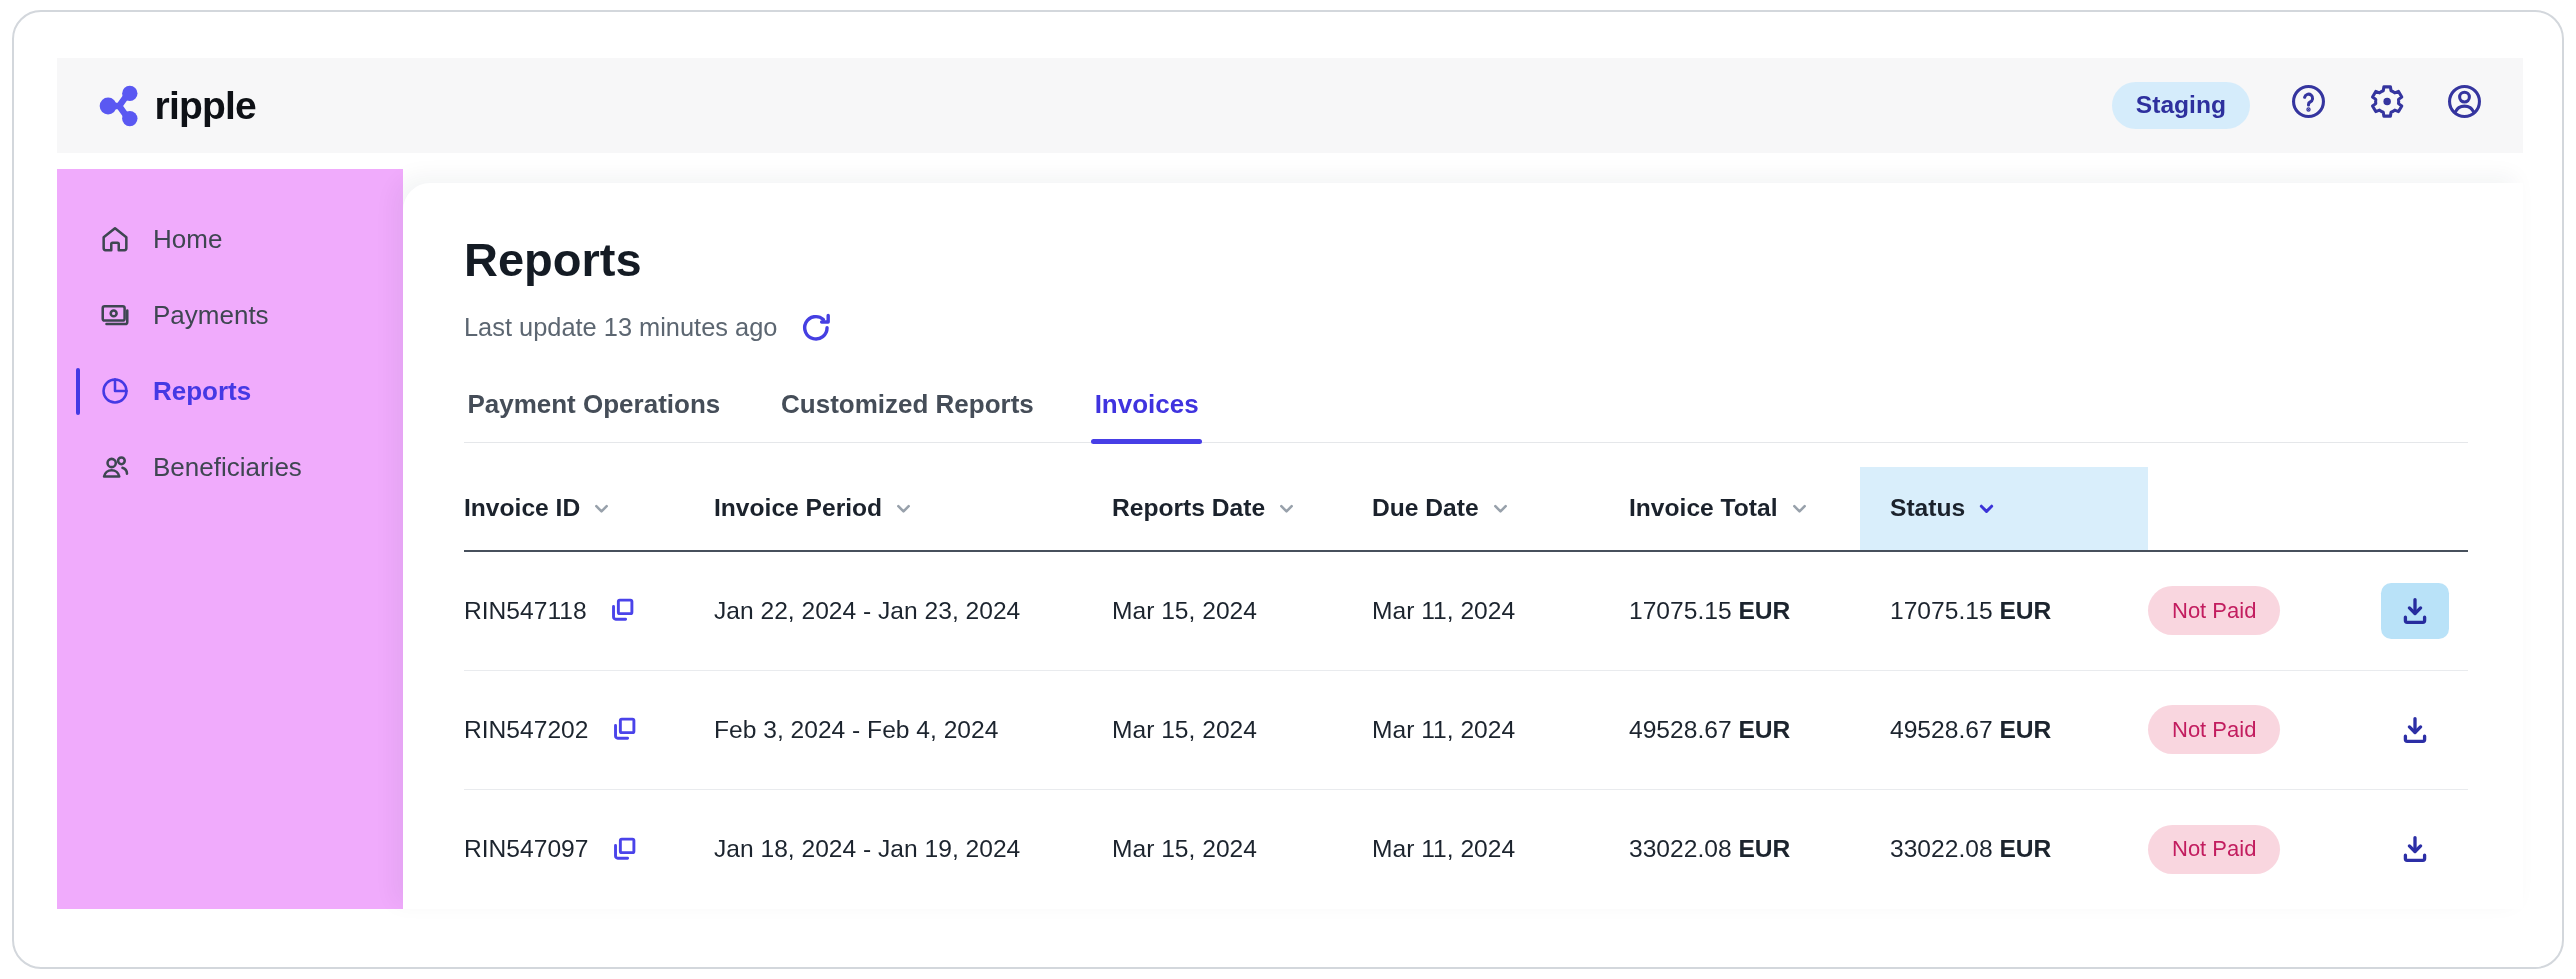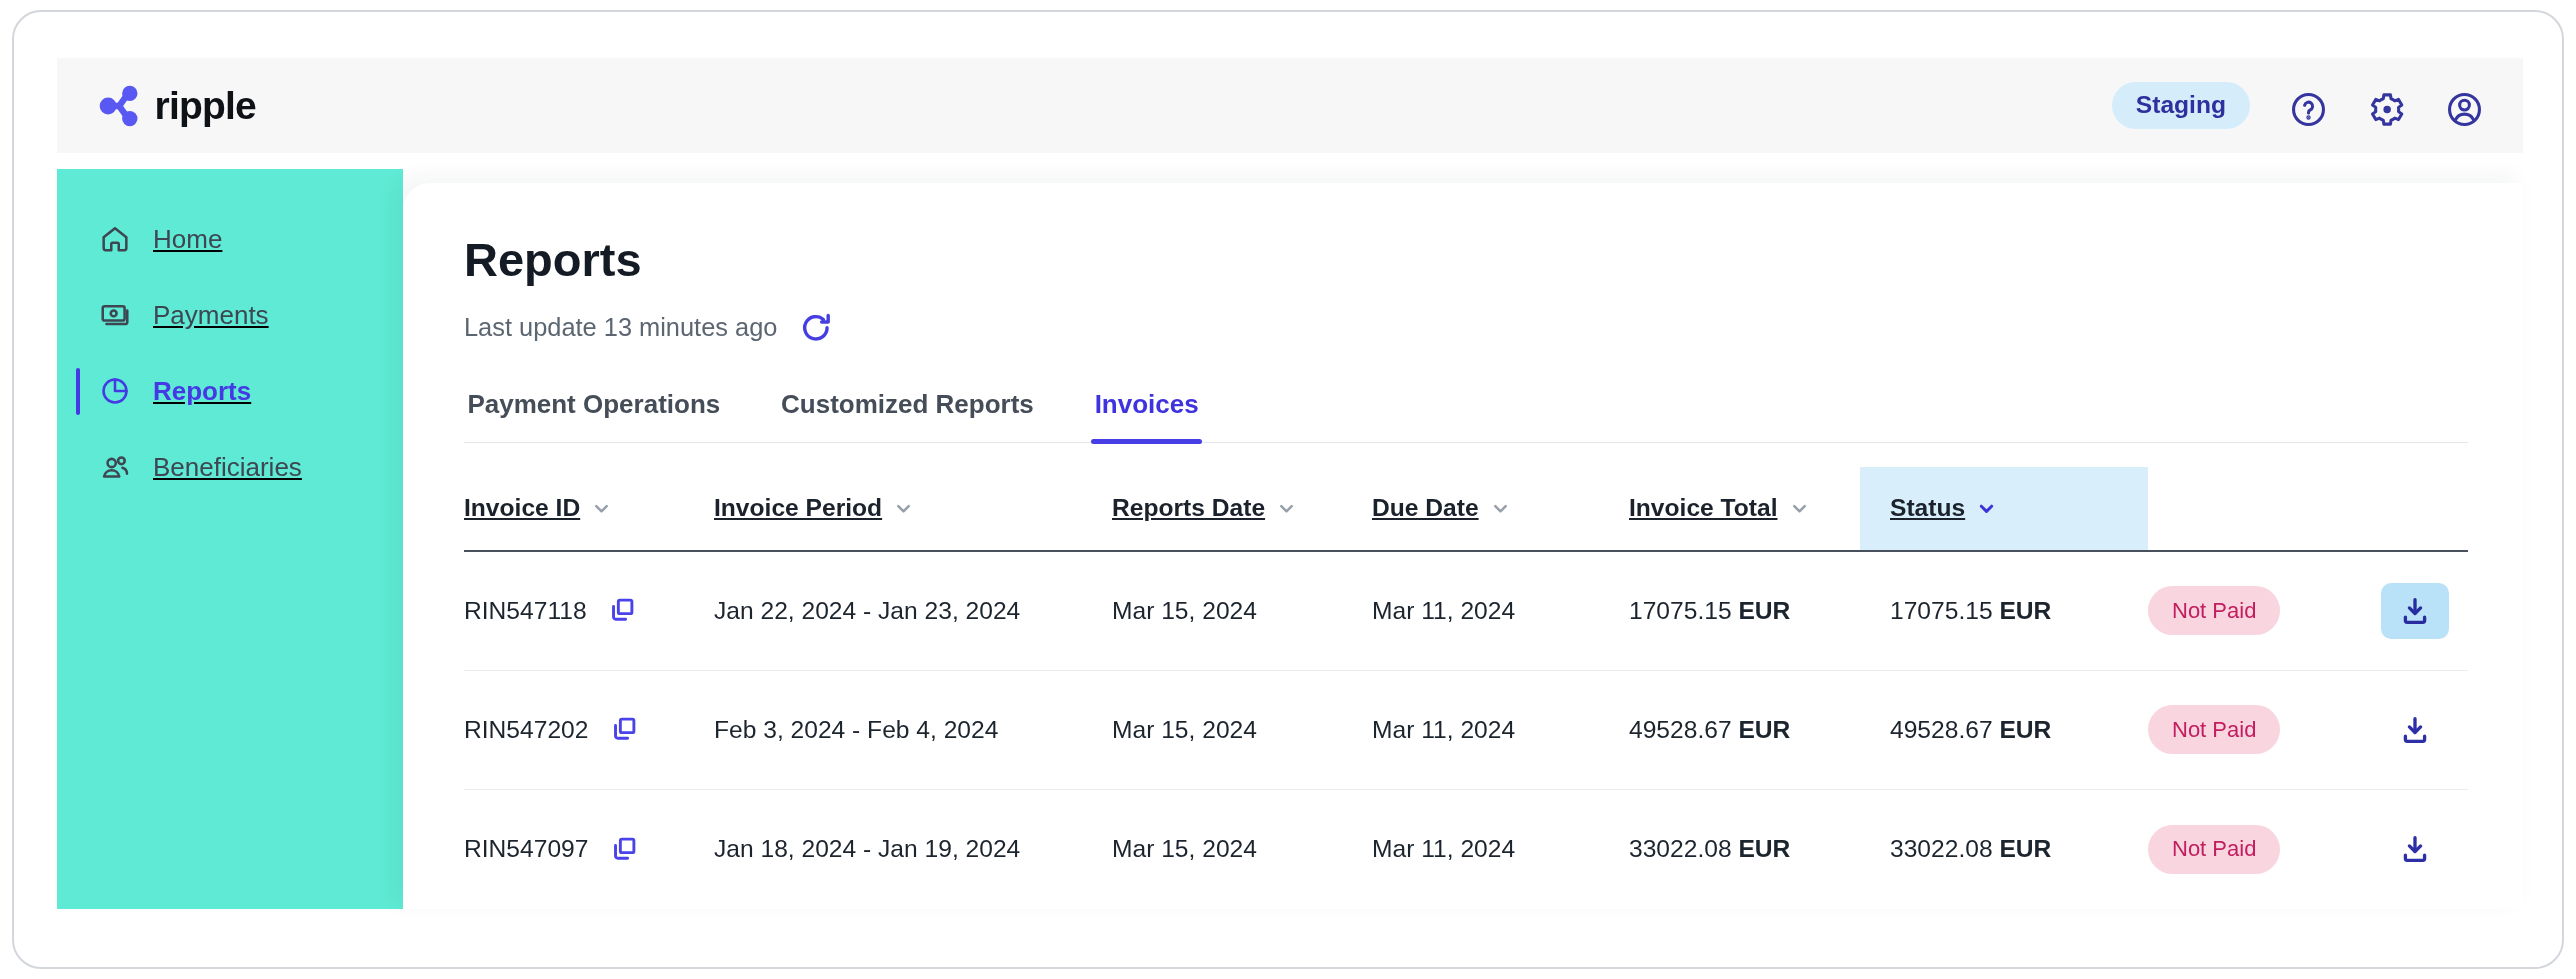--- a/index.html
+++ b/index.html
@@ -8,28 +8,28 @@
   .frame { position:absolute; left:12px; top:10.2px; width:2552px; height:959px;
            border:2.5px solid #d3d7dc; border-radius:29px; background:#fff; overflow:hidden; }
 
   
   .topbar { position:absolute; left:43px; top:46px; width:2466px; height:95px;
             background:#f7f7f8; display:flex; align-items:center; justify-content:space-between;
             padding:0 39px 0 42px; }
   .brand { display:flex; align-items:center; gap:13.6px; }
   .brand-mark { width:42px; height:42px; }
   .brand-name { font-size:39px; font-weight:800; color:#0e1116; letter-spacing:-0.8px; }
-  .topbar-right { display:flex; align-items:flex-end; gap:39px; }
+  .topbar-right { display:flex; align-items:flex-start; gap:39px; }
   .env-badge { background:#d5ecfb; color:#2e309e; font-weight:700; font-size:24.6px;
                padding:11px 24px; border-radius:847px; line-height:1; }
   .tb-icon { width:39px; height:39px; color:#35359f; cursor:pointer; }
 
   
   .body-row { position:absolute; left:43px; top:157px; width:2466px; height:740px; display:flex; }
-  .sidebar { width:346px; height:100%; background:#5eead4; padding-top:32px; flex:none;text-decoration:underline; }
+  .sidebar { width:346px; height:100%; background:#f0abfc; padding-top:32px; flex:none; }
   .nav-item { position:relative; display:flex; align-items:center; gap:22px; height:76px;
               padding-left:42px; color:#3e4651; font-size:26px; cursor:pointer; }
   .nav-item svg { width:32px; height:32px; flex:none; }
   .nav-item.active { color:#4539e4; font-weight:700; }
   .nav-bar-indicator { position:absolute; left:18.6px; top:14.4px; width:4.2px; height:47px;
                        background:#4539e4; border-radius:2.5px; }
 
   .main { flex:1; position:relative; }
   .panel { position:absolute; left:0; top:13.6px; right:0; bottom:0; background:#fff;
            border-top-left-radius:27px; box-shadow:-8.5px -6.8px 22px rgba(22,32,54,.05);
@@ -46,21 +46,21 @@
          padding:0 3.4px 22px 3.4px; cursor:pointer; }
   .tab.active { color:#3f33df; }
   .tab-underline { position:absolute; left:0; right:0; bottom:-2.5px; height:5.1px;
                    background:#473ee6; border-radius:2.5px; }
 
   
   .grid { display:grid; grid-template-columns:250px 398px 260px 257px 261px 258px 214px 1fr;
           align-items:center; }
   .thead { height:85px; border-bottom:2.5px solid #47505c; margin-top:24px; }
   .th { display:flex; align-items:center; gap:10.2px; font-size:24.6px; font-weight:700;
-        color:#1b222c; height:100%; cursor:pointer;text-decoration:underline; }
+        color:#1b222c; height:100%; cursor:pointer; }
   .th.th-status { background:#d9eefb; margin-left:-30.5px; padding-left:30.5px; }
   .sort-icon { width:23px; height:23px; color:#98a1ab; }
   .th-status .sort-icon { color:#3b32d8; }
 
   .row { height:119px; border-bottom:1.7px solid #e9ebee; font-size:24.6px; color:#1c242e; }
   .row:last-child { border-bottom:none; }
   .cell-id { display:flex; align-items:center; gap:20.3px; }
   .copy-icon { width:29px; height:29px; color:#4a43ea; cursor:pointer; flex:none; }
   .amount b { font-weight:700; }
   .status-badge { justify-self:start; background:#f9d6df; color:#c21d5f; font-weight:400;

